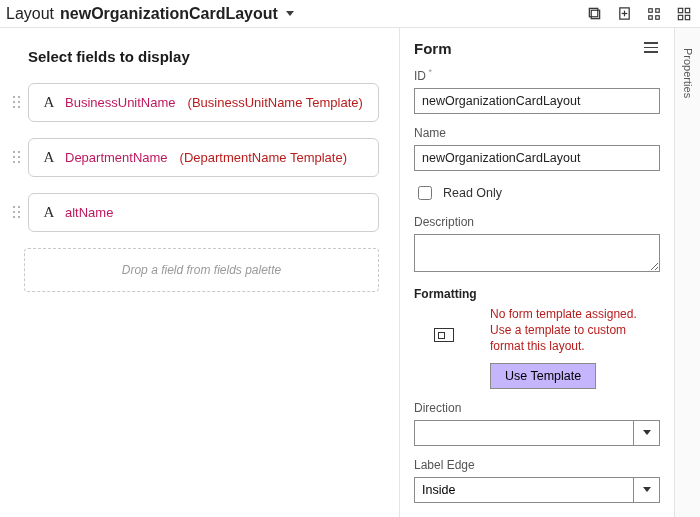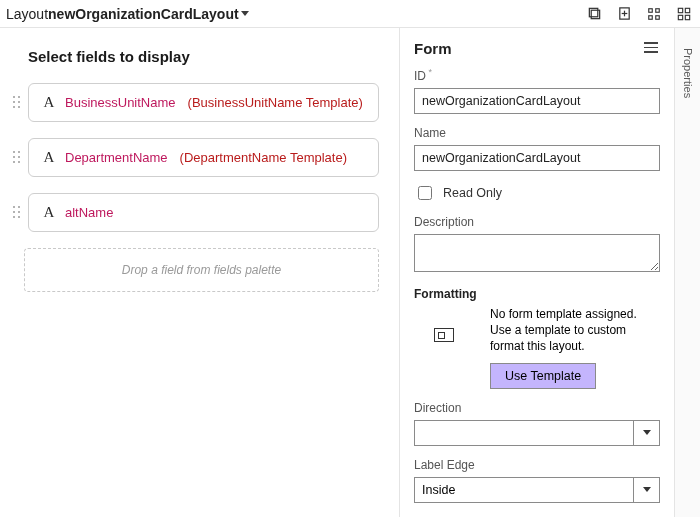--- a/index.html
+++ b/index.html
@@ -27,21 +27,22 @@
     height:28px;
     border-bottom:1px solid var(--border-light);
     display:flex;
     align-items:center;
     justify-content:space-between;
     padding:0 8px 0 6px;
   }
   .layout-switcher{
     display:flex;
     align-items:center;
-    font-size:14px;
+    gap:6px;
+    font-size:16px;
     color:#222;
     cursor:pointer;
   }
   .layout-switcher .caret{
     width:0;height:0;border-left:4px solid transparent;border-right:4px solid transparent;border-top:5px solid #3b3b3b;
     margin-left:2px;
   }
   .top-icons{
     display:flex;
     align-items:center;
@@ -201,21 +202,21 @@
     width:20px;height:14px;
     border:1.5px solid #333;
     background:#fff;
   }
   .formatting-thumb .ic::after{
     content:"";
     position:absolute;
     left:3px;top:3px;width:5px;height:5px;border:1.5px solid #333;
   }
   .formatting-text{
-    font-size:12px;color:#000000;line-height:1.35;
+    font-size:12px;color:#b91c1c;line-height:1.35;
   }
   .btn{
     display:inline-block;
     border:1px solid #8a8a8a;
     background:#c4b5fd;
     padding:5px 14px;
     font-size:12.5px;
     margin-top:8px;
     cursor:pointer;
   }

